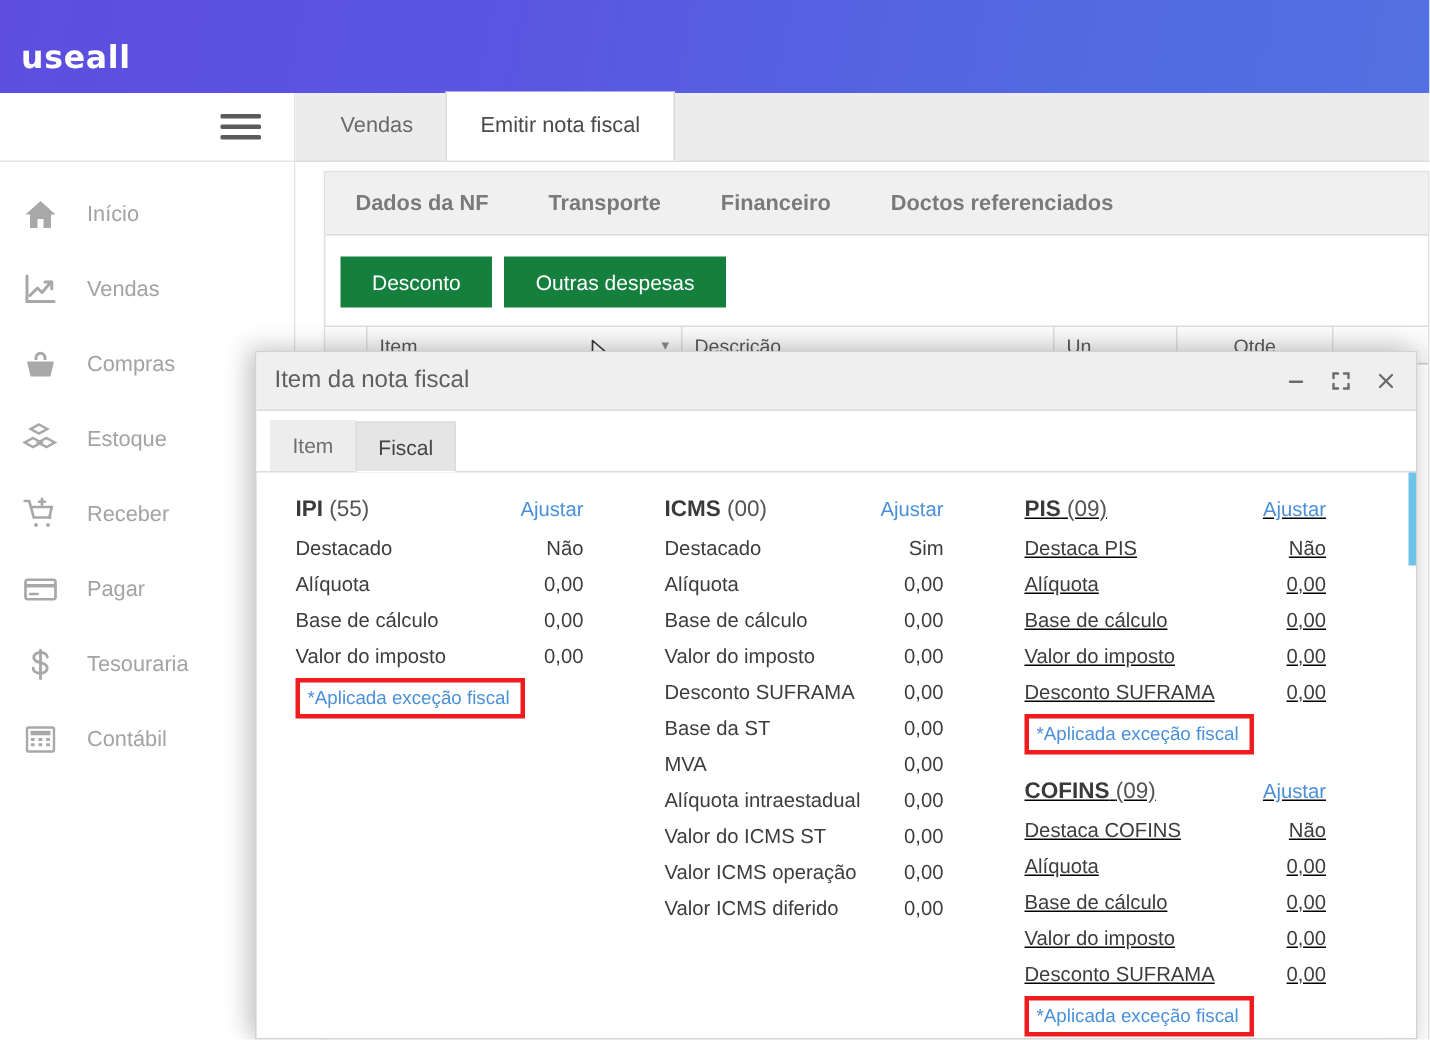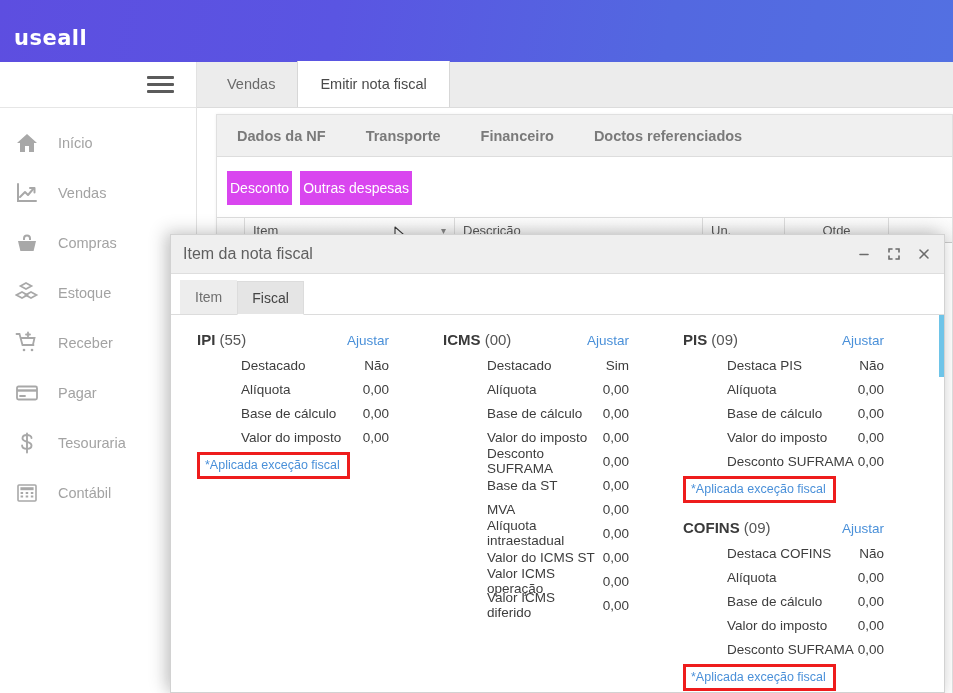--- a/index.html
+++ b/index.html
@@ -60,22 +60,22 @@
   .wtab.active { background:#fff; color:#4a4a4a; border-left:1px solid #d7d7d7; border-right:1px solid #d7d7d7; }
 
   .panel { position:absolute; left:19px; top:52px; width:737px; bottom:0; background:#fff;
            border:1px solid #e0e0e0; border-bottom:none; box-shadow:0 0 3px rgba(0,0,0,0.06); }
   .subtabs { height:42px; background:#f0f0f0; display:flex; align-items:center; border-bottom:1px solid #dddddd; }
   .stab { padding:0 20px; font-size:14.5px; color:#7a7a7a; cursor:pointer; line-height:42px; white-space:nowrap;font-weight:bold; }
   .stab.active { color:#333; font-weight:bold; }
 
   .btnrow { padding:14px 0 12px 10px; display:flex; gap:8px; }
   .btn {
-    background:#d946ef; color:#fff; border:none; font-size:14px;
-    padding:9px 3px; cursor:pointer; font-family:"Liberation Sans", sans-serif;
+    background:#15803d; color:#fff; border:none; font-size:14px;
+    padding:9px 21px; cursor:pointer; font-family:"Liberation Sans", sans-serif;
   }
 
   .grid-head { display:flex; height:26px; border-top:1px solid #dcdcdc; border-bottom:1px solid #c9c9c9;
                background:linear-gradient(#fdfdfd,#f2f2f2); }
   .gh { display:flex; align-items:center; font-size:13px; color:#5a5a5a; border-right:1px solid #dcdcdc;
         padding:0 8px; white-space:nowrap; }
   .gh.sel { width:28px; padding:0; }
   .gh.item { width:210px; justify-content:space-between; }
   .gh.desc { width:248px; }
   .gh.un { width:82px; }
@@ -102,29 +102,29 @@
 
   .mtabs { display:flex; align-items:flex-end; height:41px; padding-left:9px; border-bottom:1px solid #dcdcdc; background:#fff; }
   .mtab { font-size:14px; color:#6f6f6f; padding:8px 14px; cursor:pointer; background:#ededed; border:1px solid transparent; }
   .mtab.active { background:#e5e5e5; color:#444; border:1px solid #dcdcdc; border-bottom:1px solid #fff; margin-bottom:-1px; }
 
   .mbody { position:relative; padding:16px 0 0 0; height:378px; }
   .cols { display:flex; }
   .col { position:relative; }
   .col-ipi  { width:240px; padding-left:26px; }
   .col-icms { width:240px; padding-left:32px; }
-  .col-pis  { width:255px; padding-left:32px; }
+  .col-pis  { width:255px; padding-left:32px;text-decoration:underline; }
 
   .grp-head { display:flex; align-items:baseline; justify-content:space-between; padding-right:22px; margin-bottom:5px; }
   .grp-name { font-size:15px; color:#3a3a3a; }
   .grp-name b { font-weight:bold; }
   .grp-name span.code { font-weight:normal; color:#555; }
   .adjust { color:#4a90d9; font-size:13.5px; cursor:pointer; }
 
-  .row { display:flex; justify-content:space-between; padding-right:22px; height:24px; align-items:center;margin-left:44px; }
+  .row { display:flex; justify-content:space-between; padding-right:22px; height:24px; align-items:center; }
   .row .lbl { font-size:13.5px; color:#3d3d3d; }
   .row .val { font-size:13.5px; color:#3d3d3d; }
 
   .exc-wrap { margin-top:3px; padding-right:22px; }
   .exc {
     display:inline-block; color:#4a90d9; font-size:12.5px;
     border:3px solid #ee1c1c; padding:3px 7px 4px 5px; background:#fff; cursor:pointer;
   }
   .grp-gap { height:16px; }
 

